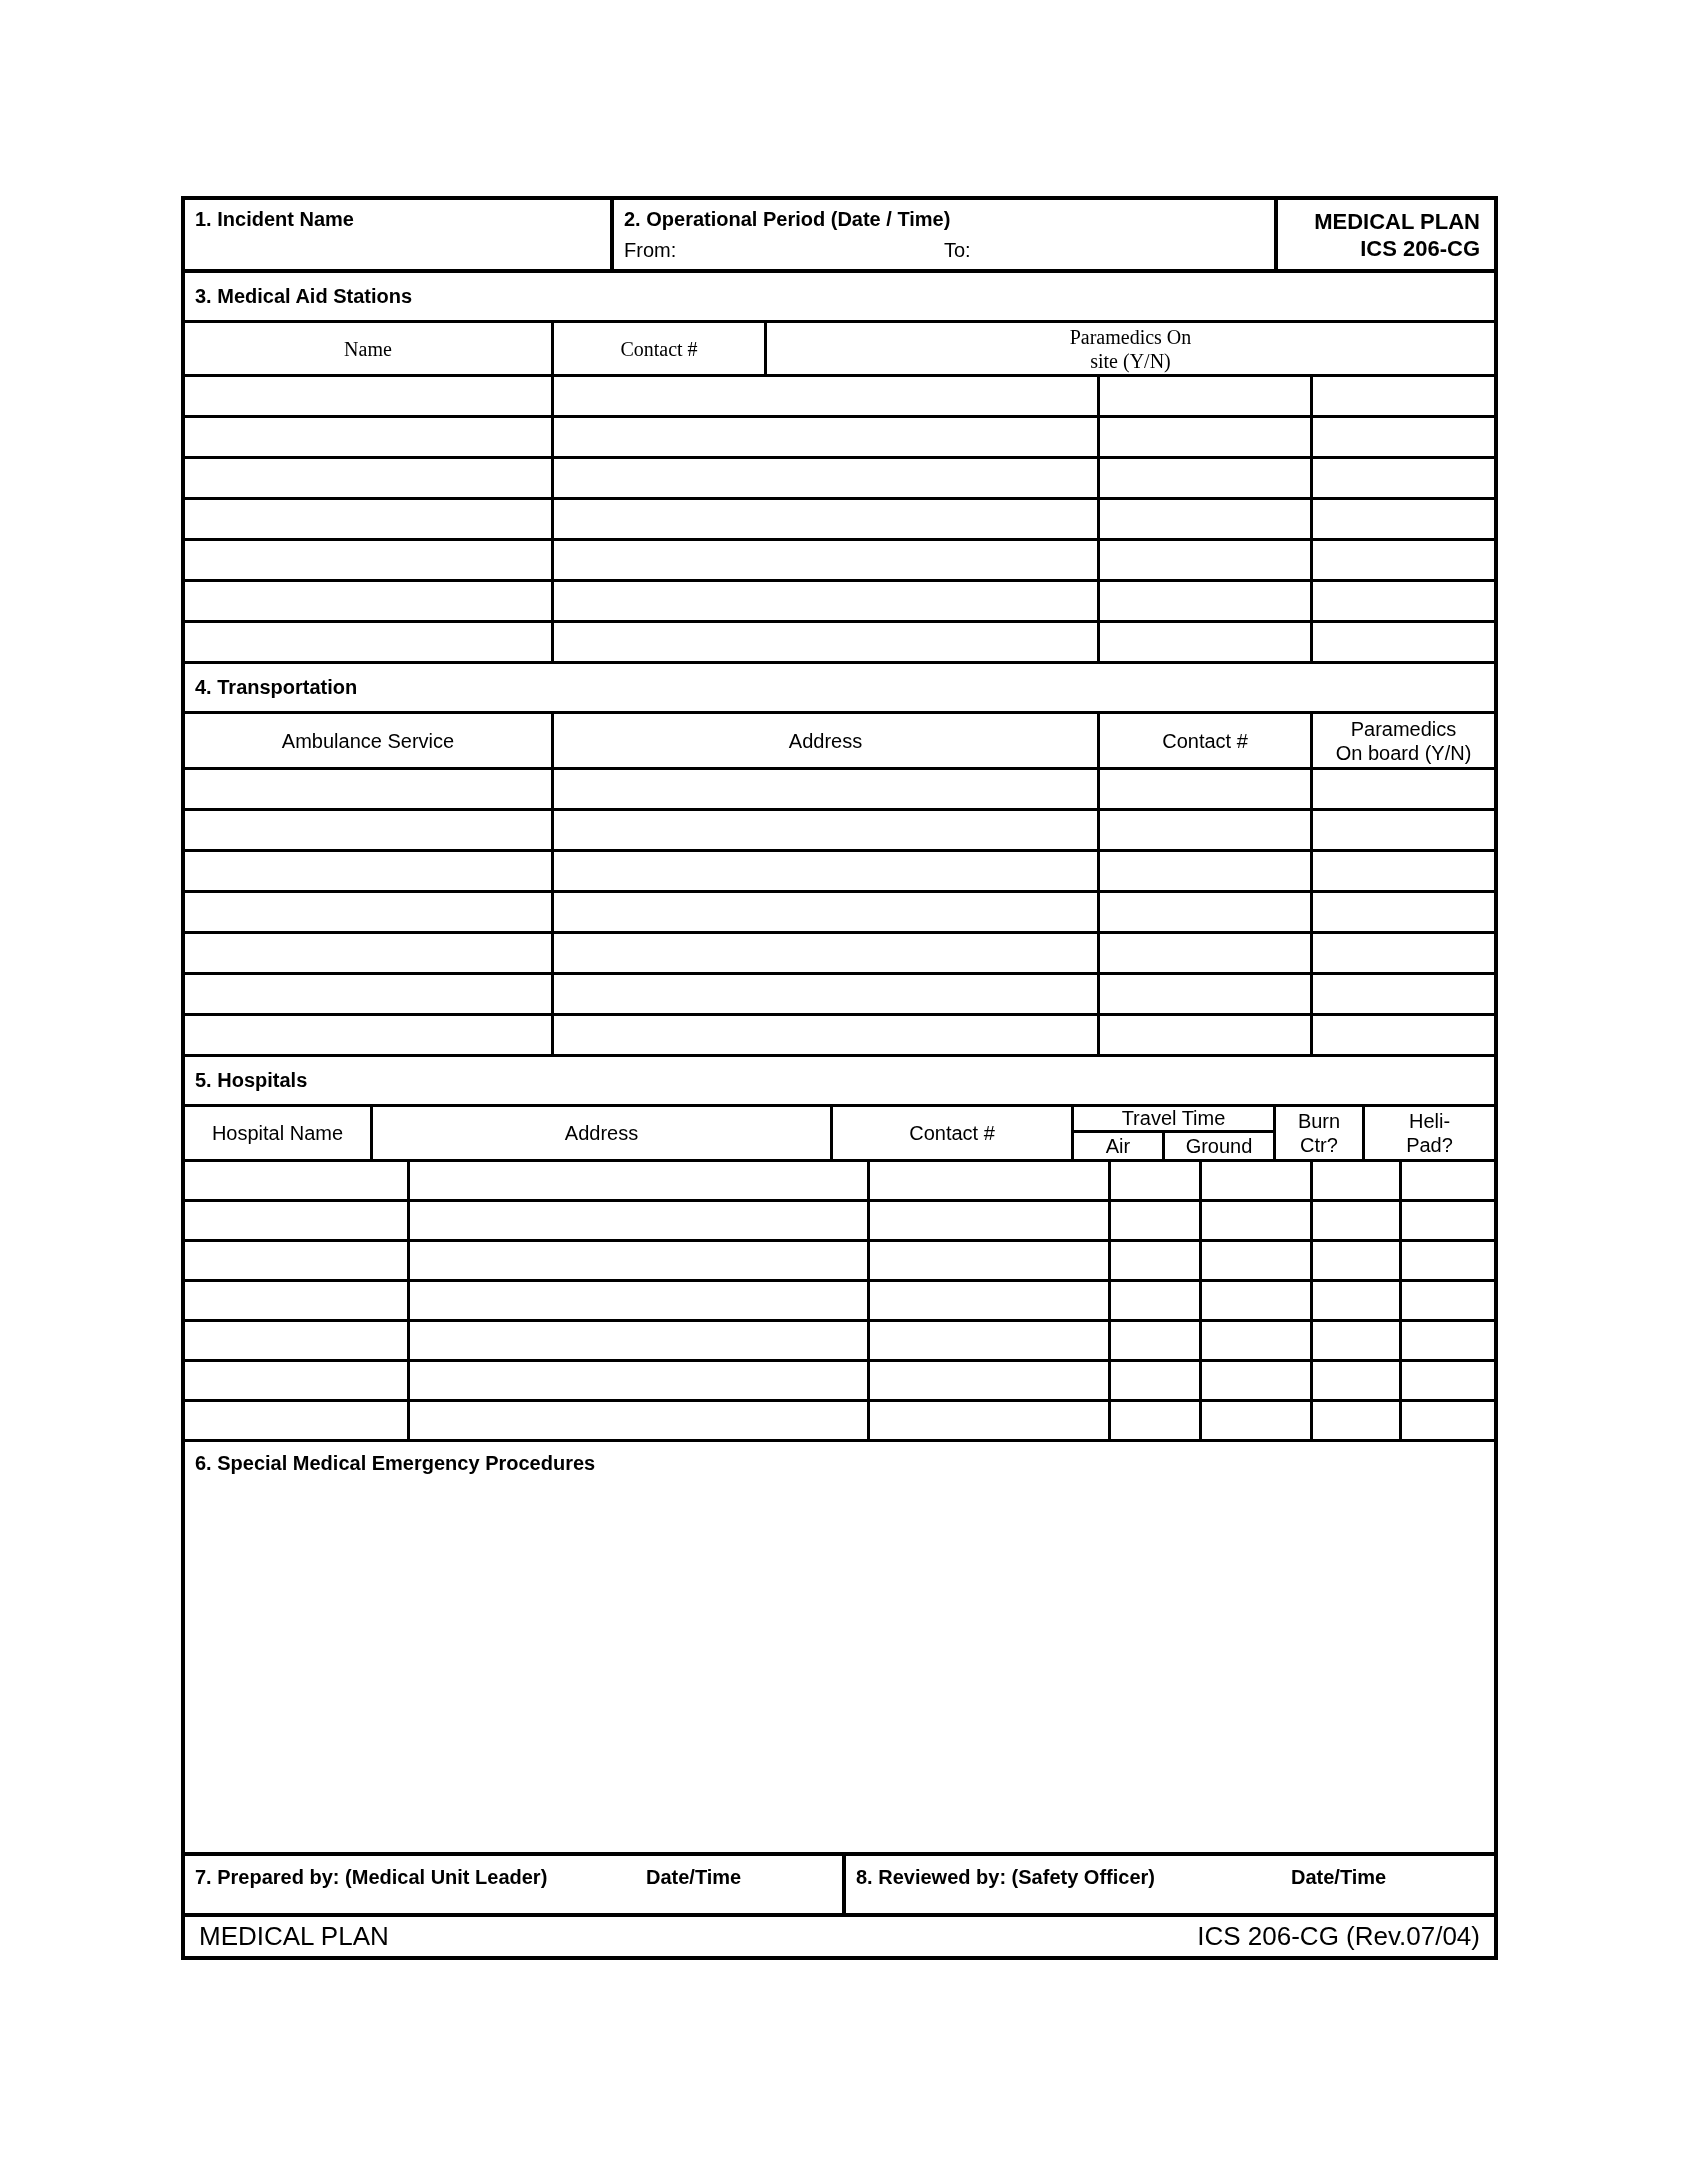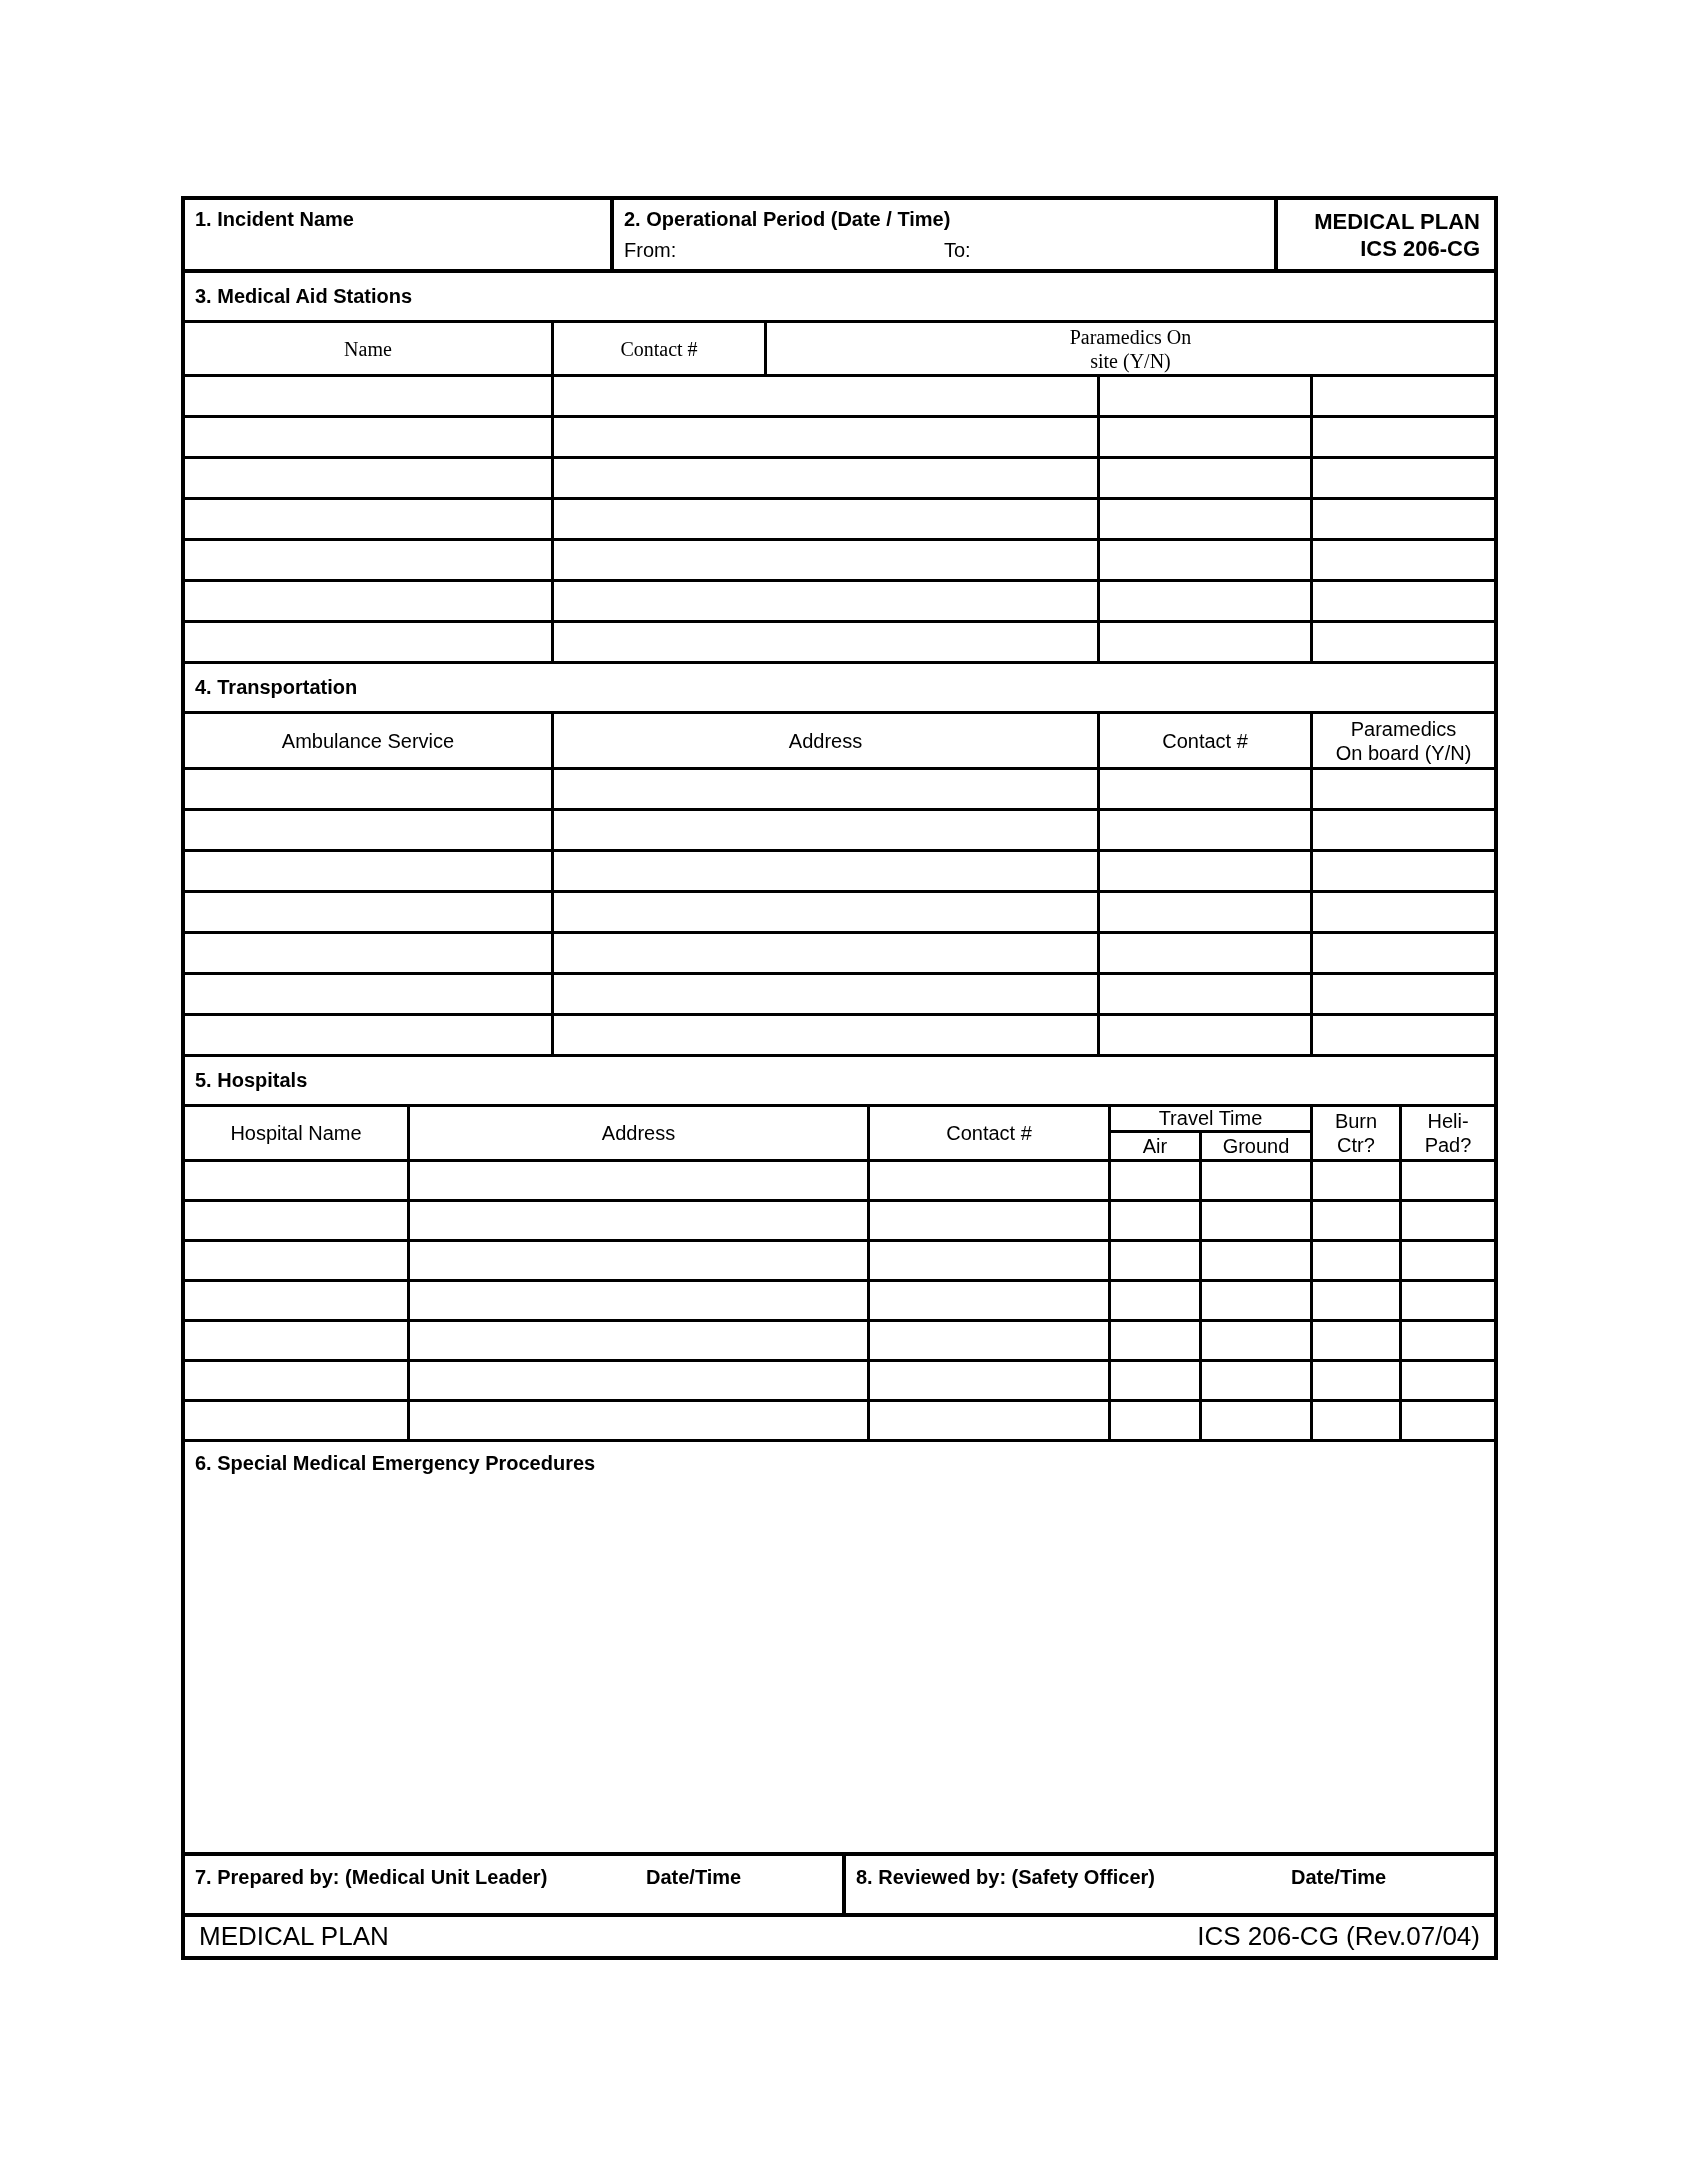--- a/index.html
+++ b/index.html
@@ -35,21 +35,21 @@
   .thead-t{height:56px;border-bottom:3px solid #000;}
   .thead-h{height:55px;border-bottom:3px solid #000;}
 
   
   .w-name{width:369px;}
   .w-loc{width:546px;}
   .w-con{width:213px;}
   .w-par{flex:1;}
 
   
-  .w-hname{width:225px;}
+  .w-hname{width:188px;}
   .w-haddr{width:460px;}
   .w-hcon{width:241px;}
   .w-air{width:91px;}
   .w-burn{width:89px;}
   .w-heli{flex:1;}
   .w-travel{width:202px;display:flex;flex-direction:column;}
   .travel-top{height:26px;border-bottom:3px solid #000;display:flex;align-items:center;justify-content:center;font-size:20px;}
   .travel-bottom{flex:1;display:flex;flex-direction:row;}
   .travel-bottom .sub{display:flex;align-items:center;justify-content:center;font-size:20px;}
 

